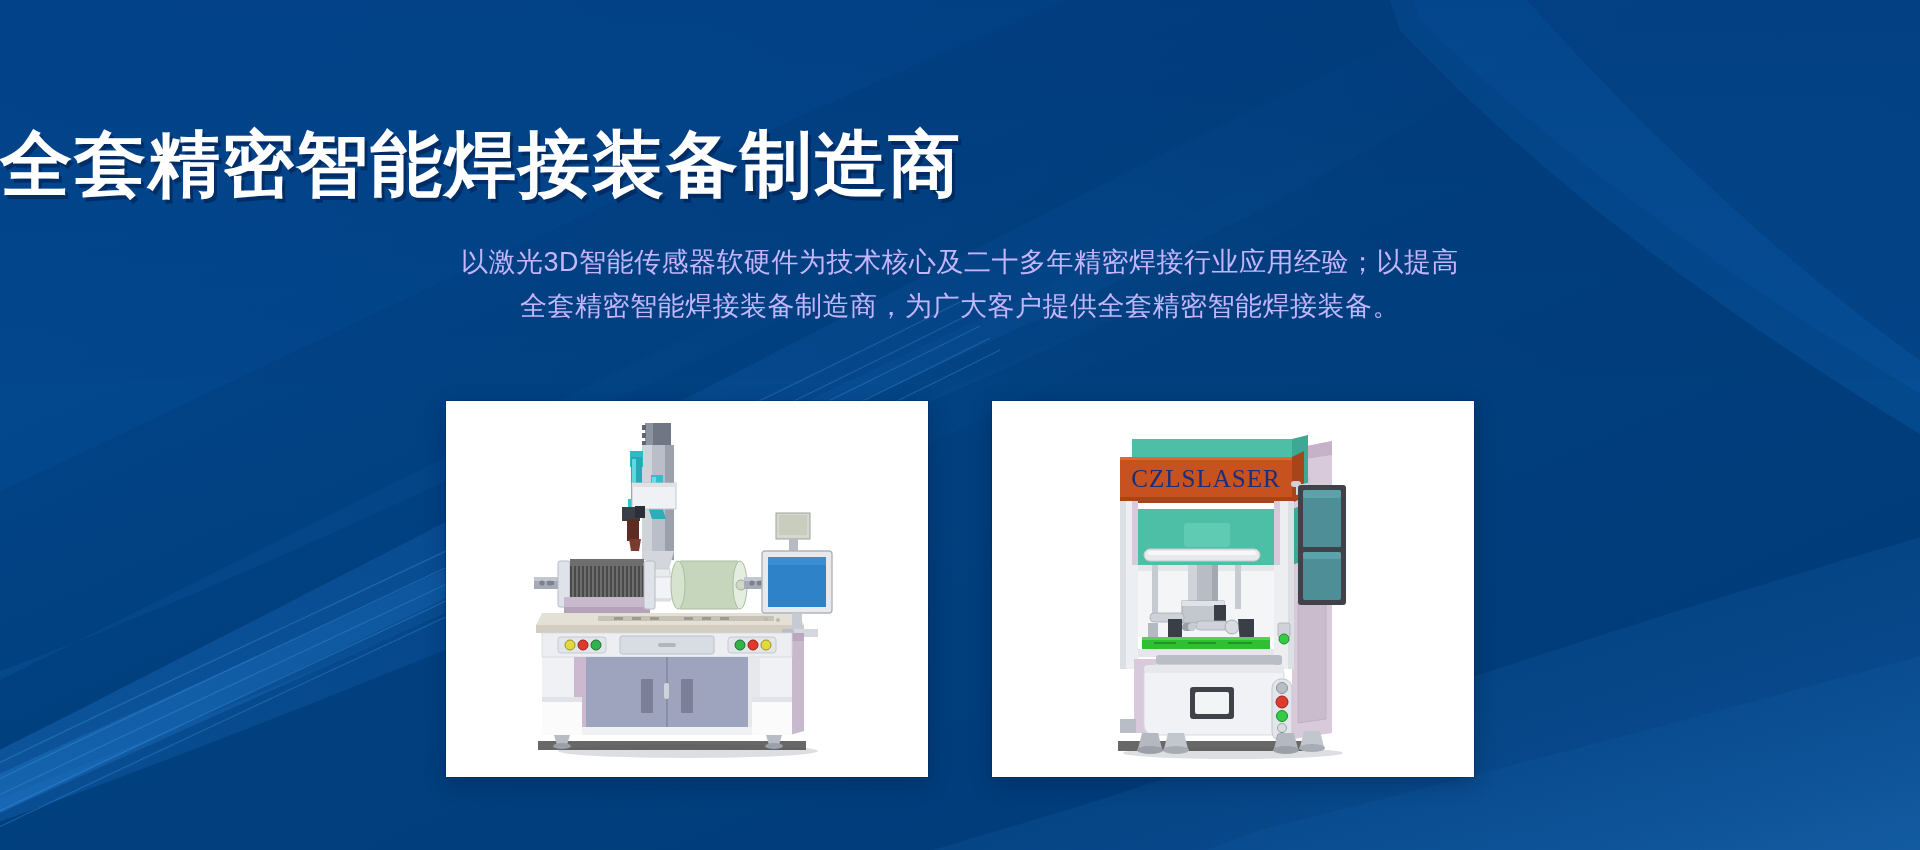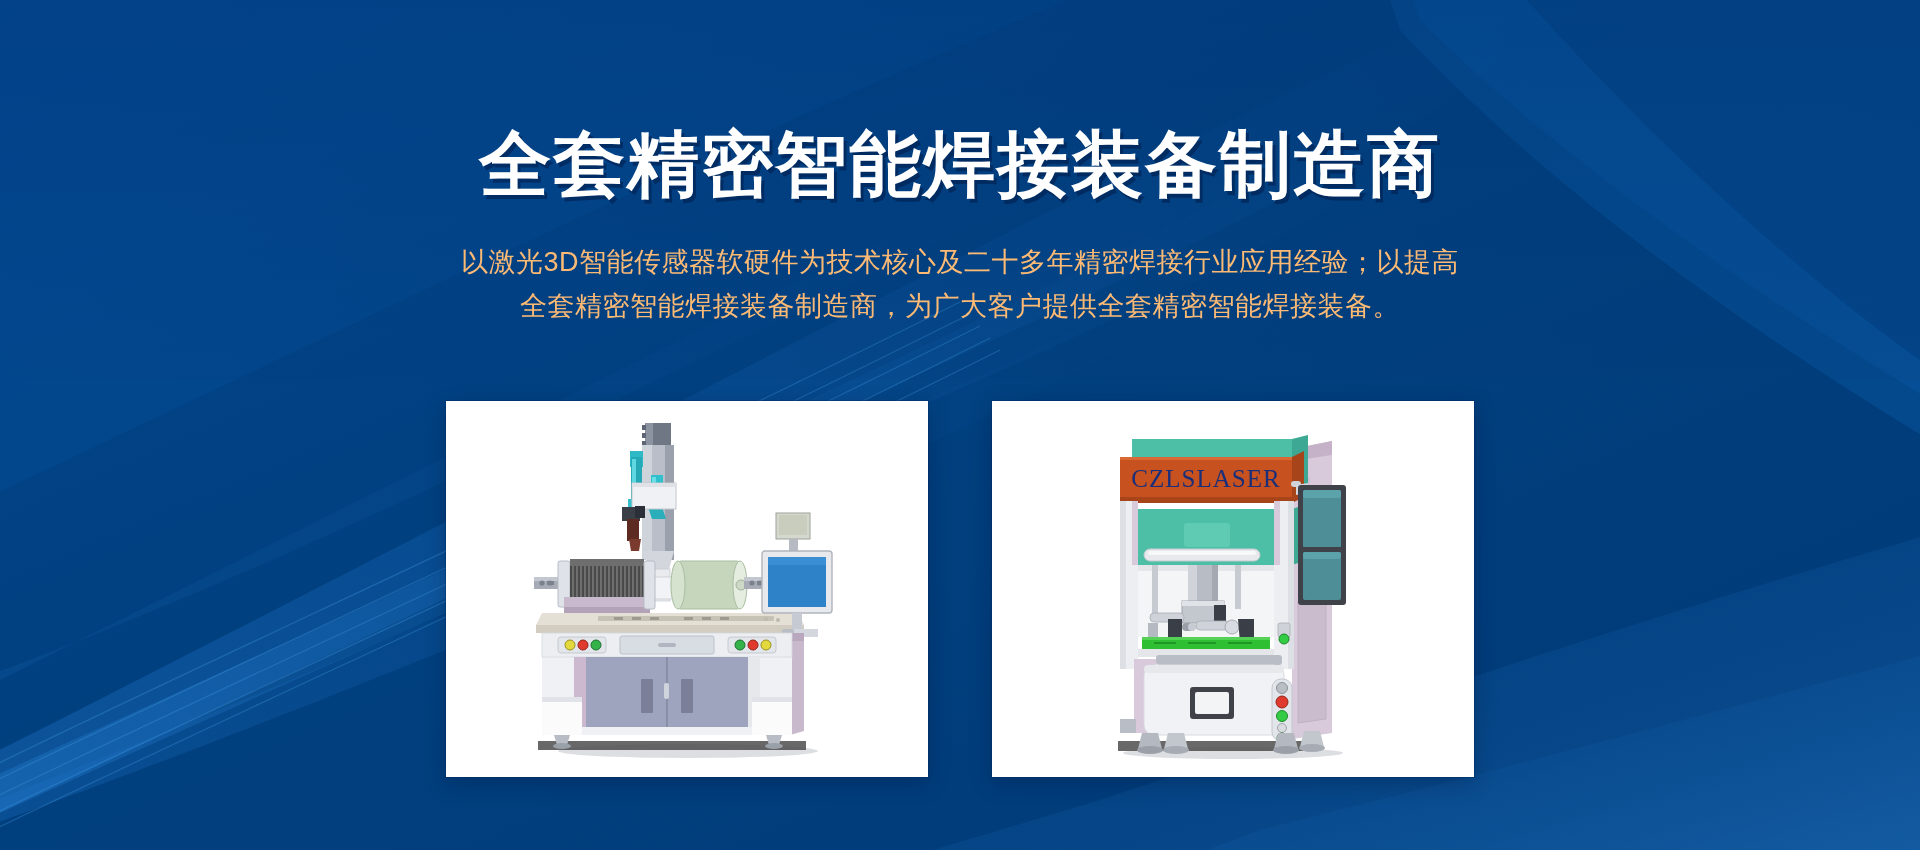--- a/index.html
+++ b/index.html
@@ -10,37 +10,37 @@
   }
   .stage{position:relative;width:1920px;height:850px;overflow:hidden;background:#01438F;}
 
   
   .bg-layer{position:absolute;inset:0;overflow:hidden;}
   .bg-svg{position:absolute;inset:0;width:1920px;height:850px;display:block;}
 
   
   .headline{
     position:absolute;left:0;top:80px;width:1920px;
-    text-align:center;
+    text-align:left;
     color:#ffffff;
     font-size:72px;
     font-weight:bold;
     letter-spacing:2px;
     line-height:1.0;
     text-shadow:3px 4px 0 rgba(0,28,72,.55);
     white-space:nowrap;
   }
 
   
   .subtitle{
     position:absolute;left:50%;top:240px;
     transform:translateX(-50%);
     width:1120px;
     text-align:center;
-    color:#fdba74;
+    color:#c4b5fd;
     font-size:27px;
     line-height:44px;
     letter-spacing:.5px;
   }
   .subtitle .ln{display:block;}
 
   
   .cards{
     position:absolute;left:50%;top:401px;
     transform:translateX(-50%);

